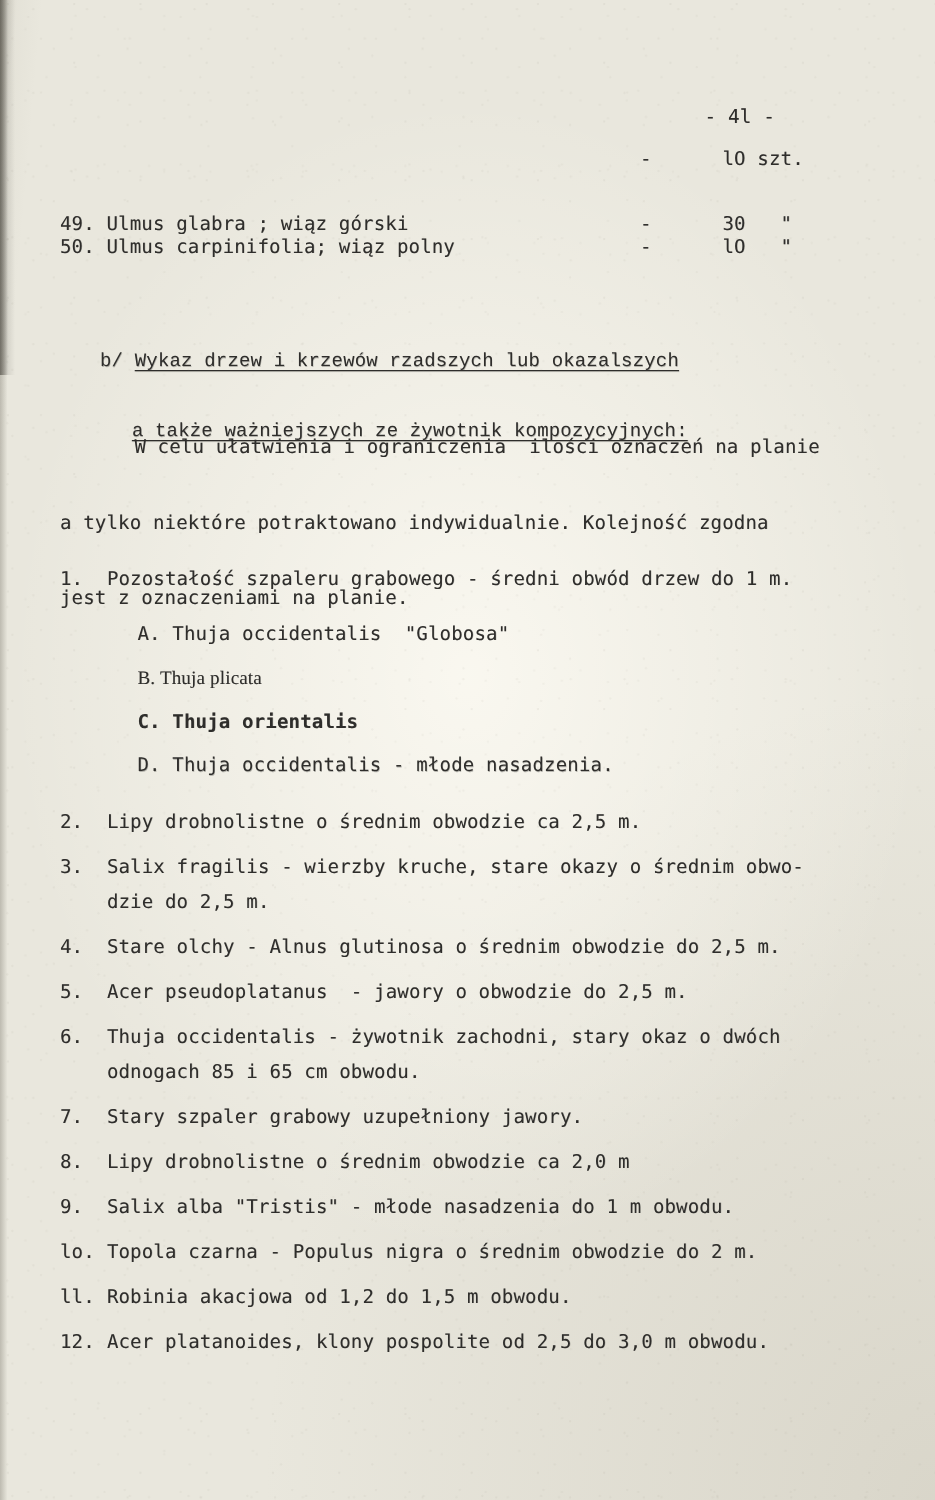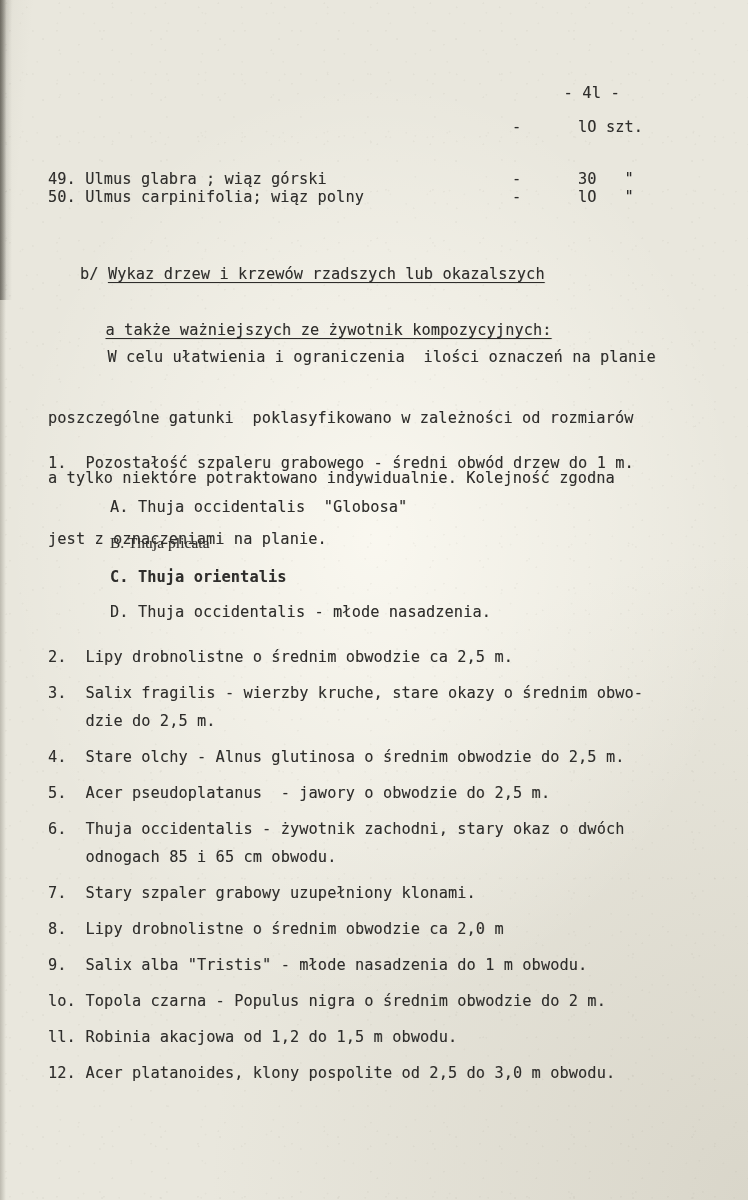--- a/index.html
+++ b/index.html
@@ -93,21 +93,22 @@
     height: 20px;
   }
   .species-row .sp-name { position: absolute; left: 0; top: 0; }
   .species-row .sp-dash { position: absolute; top: 0; }
   .species-row .sp-qty  { position: absolute; top: 0; }
 
   
   #heading {
     position: absolute;
     left: 80px;
-    top: 237px;
+    top: 252px;
+    font-family: Liberation Mono, monospace;
   }
   #heading .h-line { display: block; height: 25px; }
   #heading .h-label { }
   #heading .h-ul {
     text-decoration: underline;
     text-decoration-thickness: 1.1px;
     text-underline-offset: 3px;
   }
   #heading .h-line2 { padding-left: 25.5px; }
 
@@ -174,21 +175,20 @@
         </div>
       </div>
 
     <div id="heading" class="tw">
       <span class="h-line"><span class="h-label">b/ </span><span class="h-ul">Wykaz drzew i krzewów rzadszych lub okazalszych</span></span>
       <span class="h-line h-line2"><span class="h-ul">a także ważniejszych ze żywotnik kompozycyjnych:</span></span>
     </div>
 
     <div id="para" class="tw">
       <span class="p-line indent">W celu ułatwienia i ograniczenia  ilości oznaczeń na planie</span>
-      <span class="p-line">poszczególne gatunki  poklasyfikowano w zależności od rozmiarów</span>
       <span class="p-line">a tylko niektóre potraktowano indywidualnie. Kolejność zgodna</span>
       <span class="p-line">jest z oznaczeniami na planie.</span>
     </div>
 
     <div id="items-container">
         <div class="li" style="top: 456px;">
           <span class="tw li-num">1.</span>
           <span class="tw li-body">Pozostałość szpaleru grabowego - średni obwód drzew do 1 m.</span>
         </div>
         <div class="tw sub" style="top: 500px;"><span>A. </span><span>Thuja occidentalis  "Globosa"</span></div>
@@ -212,21 +212,21 @@
           <span class="tw li-num">5.</span>
           <span class="tw li-body">Acer pseudoplatanus  - jawory o obwodzie do 2,5 m.</span>
         </div>
         <div class="li" style="top: 822px;">
           <span class="tw li-num">6.</span>
           <span class="tw li-body">Thuja occidentalis - żywotnik zachodni, stary okaz o dwóch</span>
           <span class="tw li-cont">odnogach 85 i 65 cm obwodu.</span>
         </div>
         <div class="li" style="top: 886px;">
           <span class="tw li-num">7.</span>
-          <span class="tw li-body">Stary szpaler grabowy uzupełniony klonami.</span>
+          <span class="tw li-body">Stary szpaler grabowy uzupełniony jawory.</span>
         </div>
         <div class="li" style="top: 922px;">
           <span class="tw li-num">8.</span>
           <span class="tw li-body">Lipy drobnolistne o średnim obwodzie ca 2,0 m</span>
         </div>
         <div class="li" style="top: 958px;">
           <span class="tw li-num">9.</span>
           <span class="tw li-body">Salix alba "Tristis" - młode nasadzenia do 1 m obwodu.</span>
         </div>
         <div class="li" style="top: 994px;">

